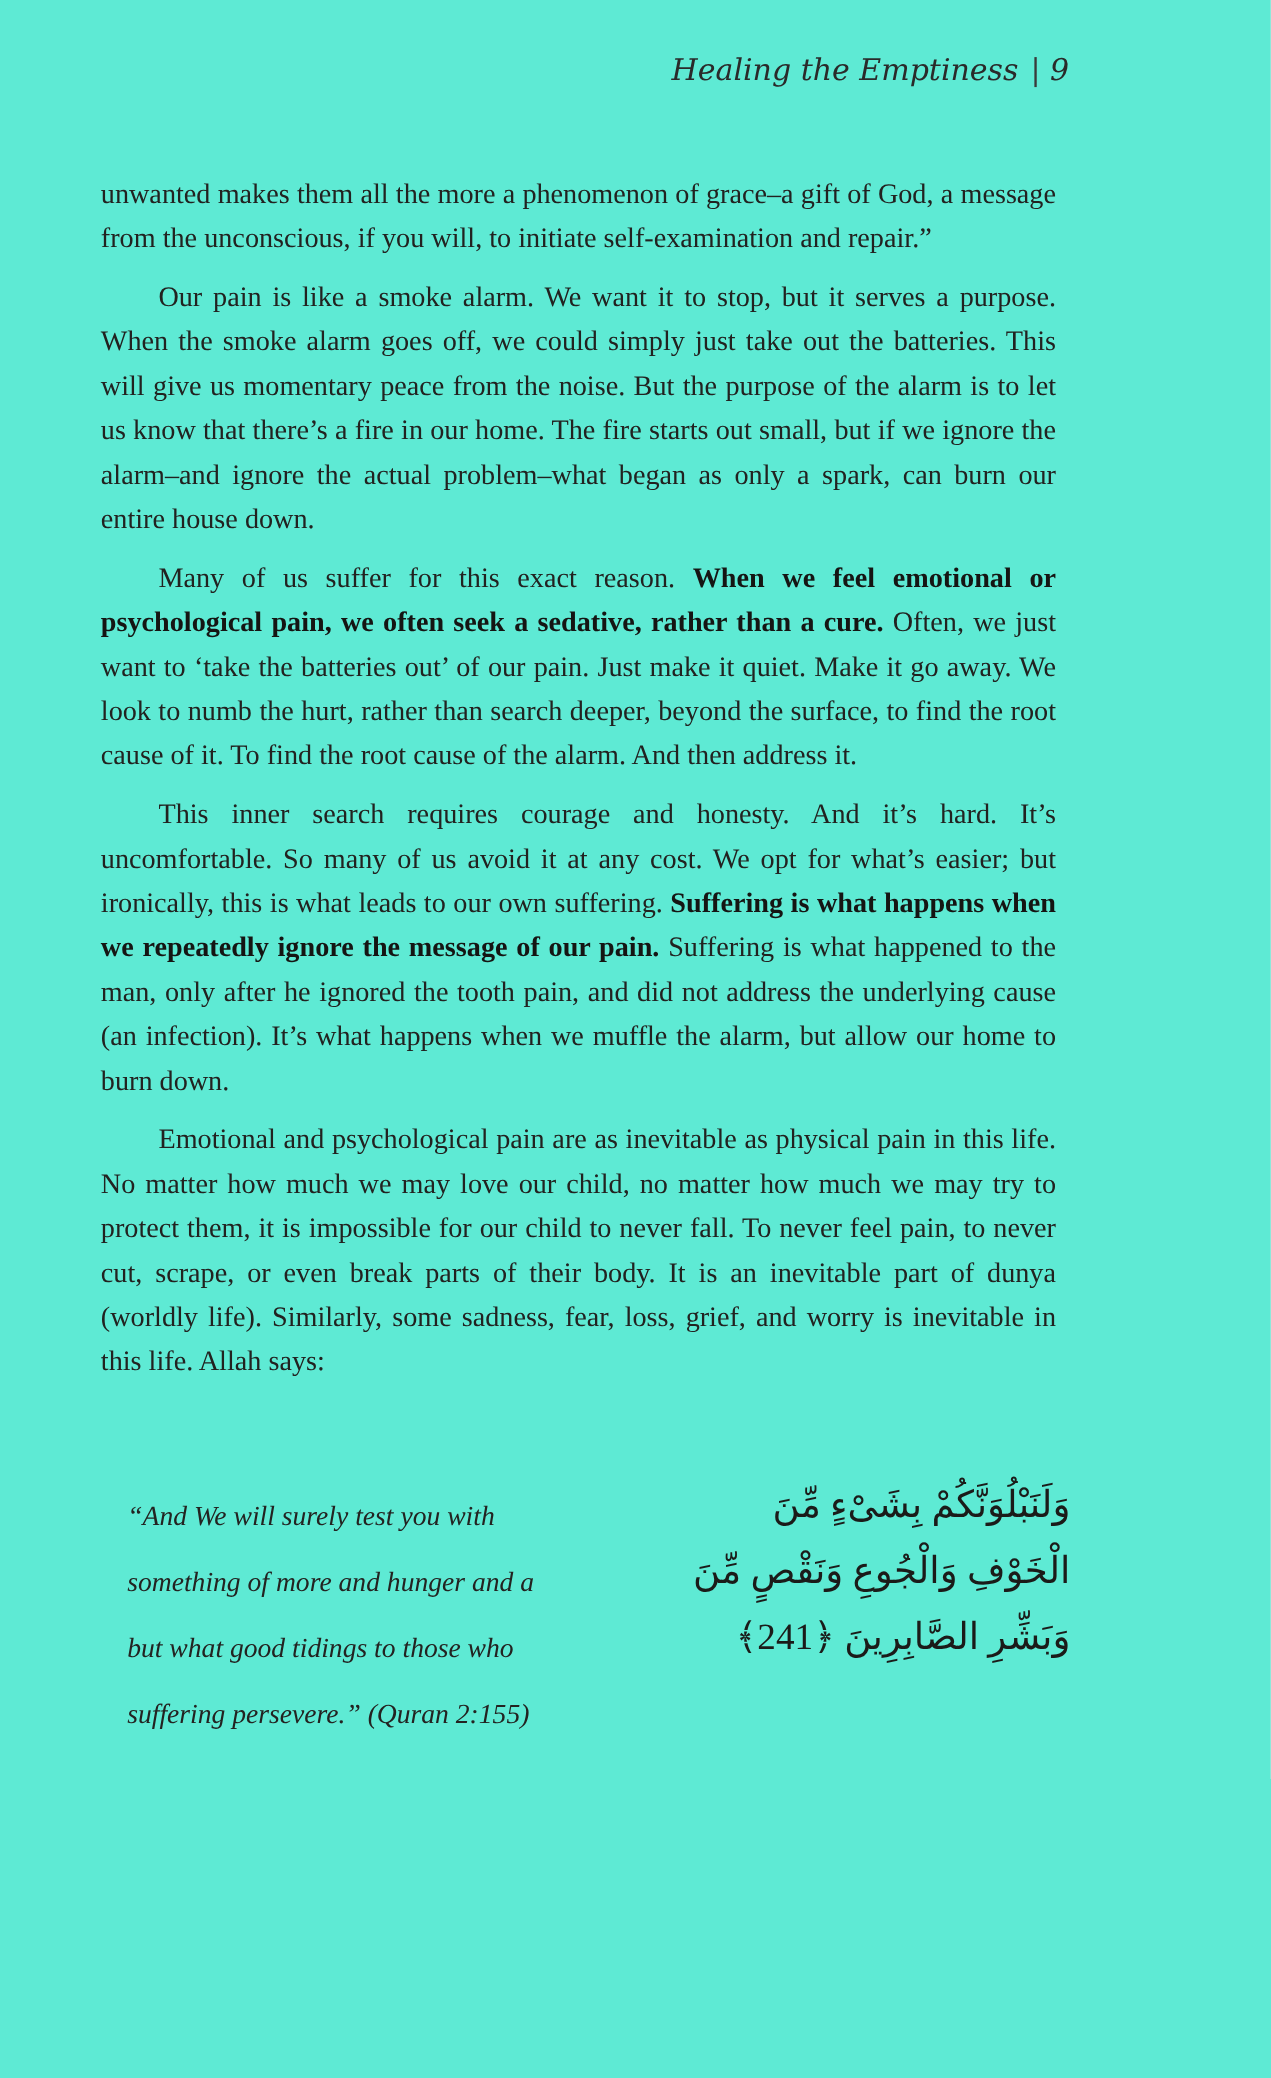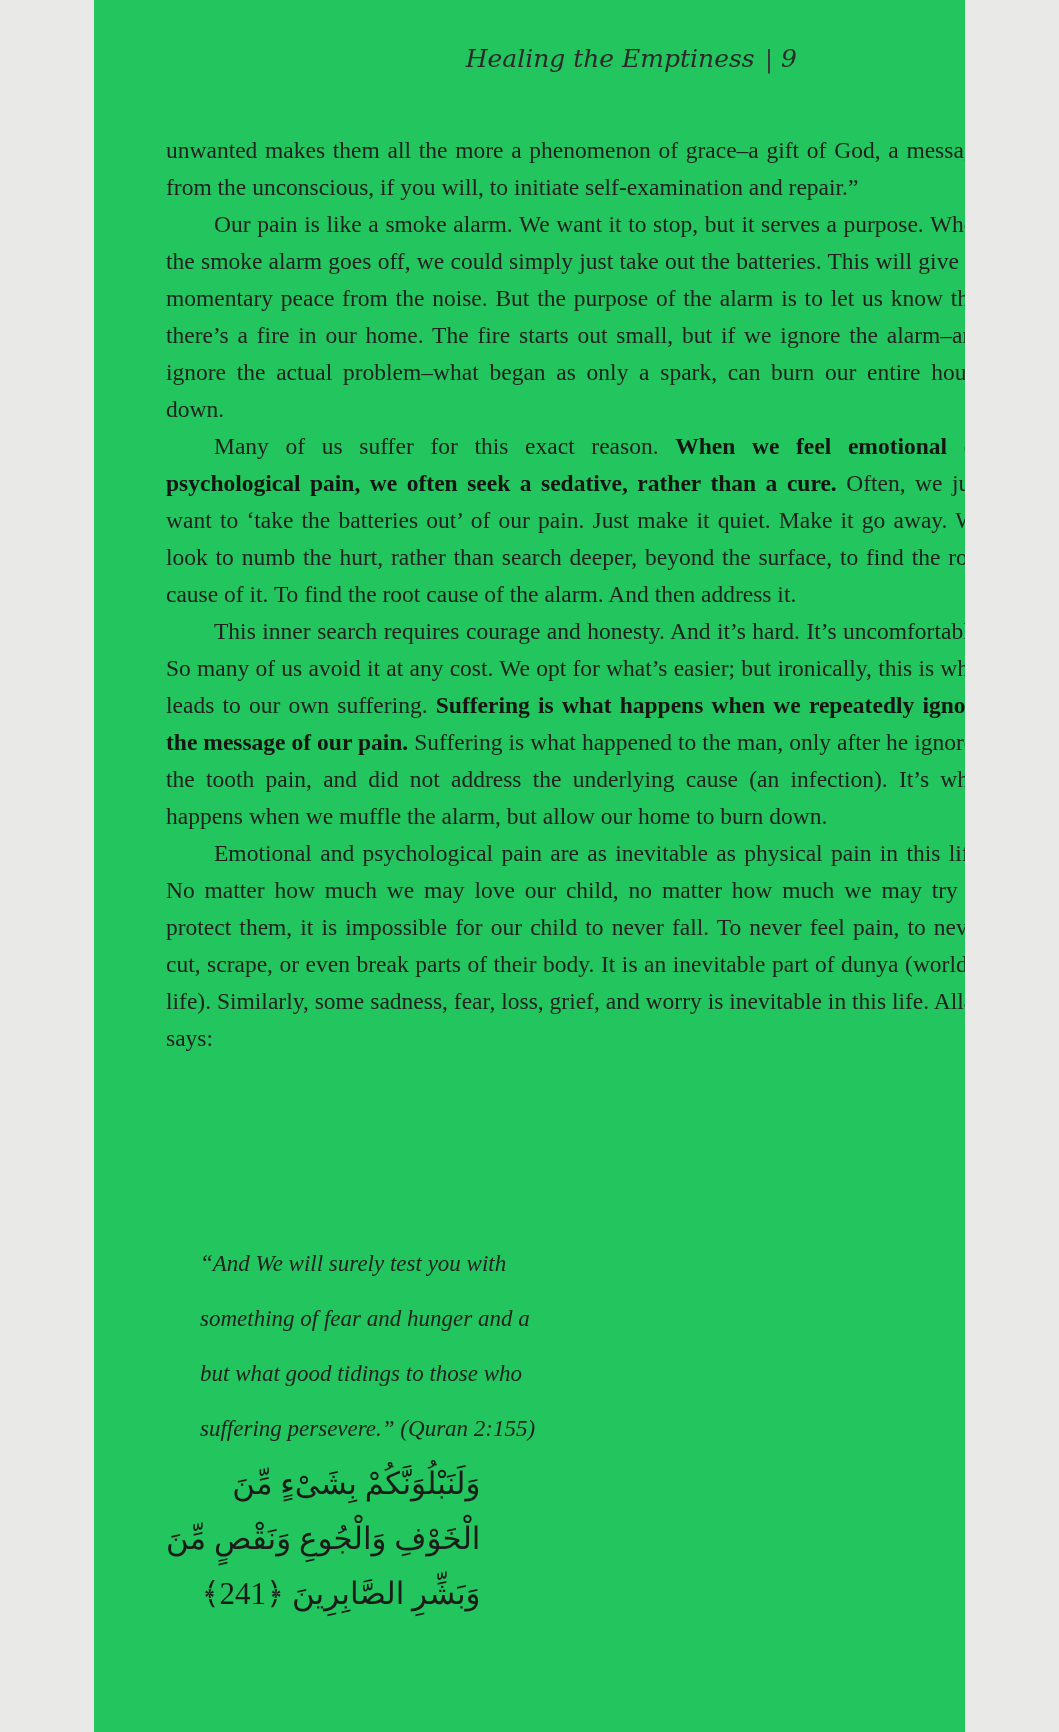--- a/index.html
+++ b/index.html
@@ -3,24 +3,24 @@
 <meta charset="utf-8">
 <title>Book Page</title>
 <style>
   html, body {
     margin: 0;
     padding: 0;
     background: #e9e9e7;
   }
   .page {
     position: relative;
-    width: 871px;
+    width: 1059px;
     height: 1732px;
     margin: 0 auto;
-    background: #22c55e;
+    background: #5eead4;
     color: #1e1e1e;
     font-family: "Liberation Serif", serif;
     overflow: hidden;
   }
   .running-header {
     position: absolute;
     top: 44px;
     right: 168px;
     font-size: 25px;
     font-style: italic;
@@ -38,36 +38,35 @@
     position: absolute;
     top: 132px;
     left: 72px;
     width: 820px;
     font-size: 23.5px;
     line-height: 37px;
     text-align: justify;
     color: #222220;
   }
   .body-text p.para {
-    margin: 0;
+    margin: 12px;
     padding: 0;
   }
   .body-text p.para.indent {
     text-indent: 48px;
   }
   .b  { font-weight: bold; color: #151513; }
   .bi { font-weight: bold; color: #151513; }
   .quote-block {
     position: absolute;
     top: 1226px;
     left: 72px;
     width: 820px;
     display: flex;
     align-items: flex-start;
-    flex-direction: column;
   }
   .quote-en {
     width: 400px;
     box-sizing: border-box;
     padding-left: 34px;
     padding-top: 10px;
     font-style: italic;
     font-size: 23px;
     line-height: 55px;
     color: #232321;
@@ -102,21 +101,21 @@
       <p class="para"><span>unwanted makes them all the more a phenomenon of grace–a gift of God, a message from the unconscious, if you will, to initiate self-examination and repair.”</span></p>
       <p class="para indent"><span>Our pain is like a smoke alarm. We want it to stop, but it serves a purpose. When the smoke alarm goes off, we could simply just take out the batteries. This will give us momentary peace from the noise. But the purpose of the alarm is to let us know that there’s a fire in our home. The fire starts out small, but if we ignore the alarm–and ignore the actual problem–what began as only a spark, can burn our entire house down.</span></p>
       <p class="para indent"><span>Many of us suffer for this exact reason. </span><span class="b">When we feel emotional or psychological pain, we often seek a </span><span class="bi">sedative</span><span class="b">, rather than a </span><span class="bi">cure</span><span class="b">.</span><span> Often, we just want to ‘take the batteries out’ of our pain. Just make it quiet. Make it go away. We look to numb the hurt, rather than search deeper, beyond the surface, to find the root cause of it. To find the root cause of the alarm. And then address it.</span></p>
       <p class="para indent"><span>This inner search requires courage and honesty. And it’s hard. It’s uncomfortable. So many of us avoid it at any cost. We opt for what’s easier; but ironically, this is what leads to our own suffering. </span><span class="bi">Suffering is what happens when we repeatedly ignore the message of our pain.</span><span> Suffering is what happened to the man, only after he ignored the tooth pain, and did not address the underlying cause (an infection). It’s what happens when we muffle the alarm, but allow our home to burn down.</span></p>
       <p class="para indent"><span>Emotional and psychological pain are as inevitable as physical pain in this life. No matter how much we may love our child, no matter how much we may try to protect them, it is impossible for our child to never fall. To never feel pain, to never cut, scrape, or even break parts of their body. It is an inevitable part of dunya (worldly life). Similarly, some sadness, fear, loss, grief, and worry is inevitable in this life. Allah says:</span></p>
     </div>
 
   <div class="quote-block">
     <div class="quote-en" id="quote-en">
         <div class="q-line">“And We will surely test you with</div>
-        <div class="q-line">something of fear and hunger and a</div>
+        <div class="q-line">something of more and hunger and a</div>
         <div class="q-line">but what good tidings to those who</div>
         <div class="q-line">suffering persevere.” (Quran 2:155)</div>
       </div>
     <div class="quote-ar" id="quote-ar">
         <div class="a-line">وَلَنَبْلُوَنَّكُمْ بِشَىْءٍ مِّنَ</div>
         <div class="a-line">الْخَوْفِ وَالْجُوعِ وَنَقْصٍ مِّنَ</div>
         <div class="a-line">وَبَشِّرِ الصَّابِرِينَ ﴿241﴾</div>
       </div>
   </div>
 

